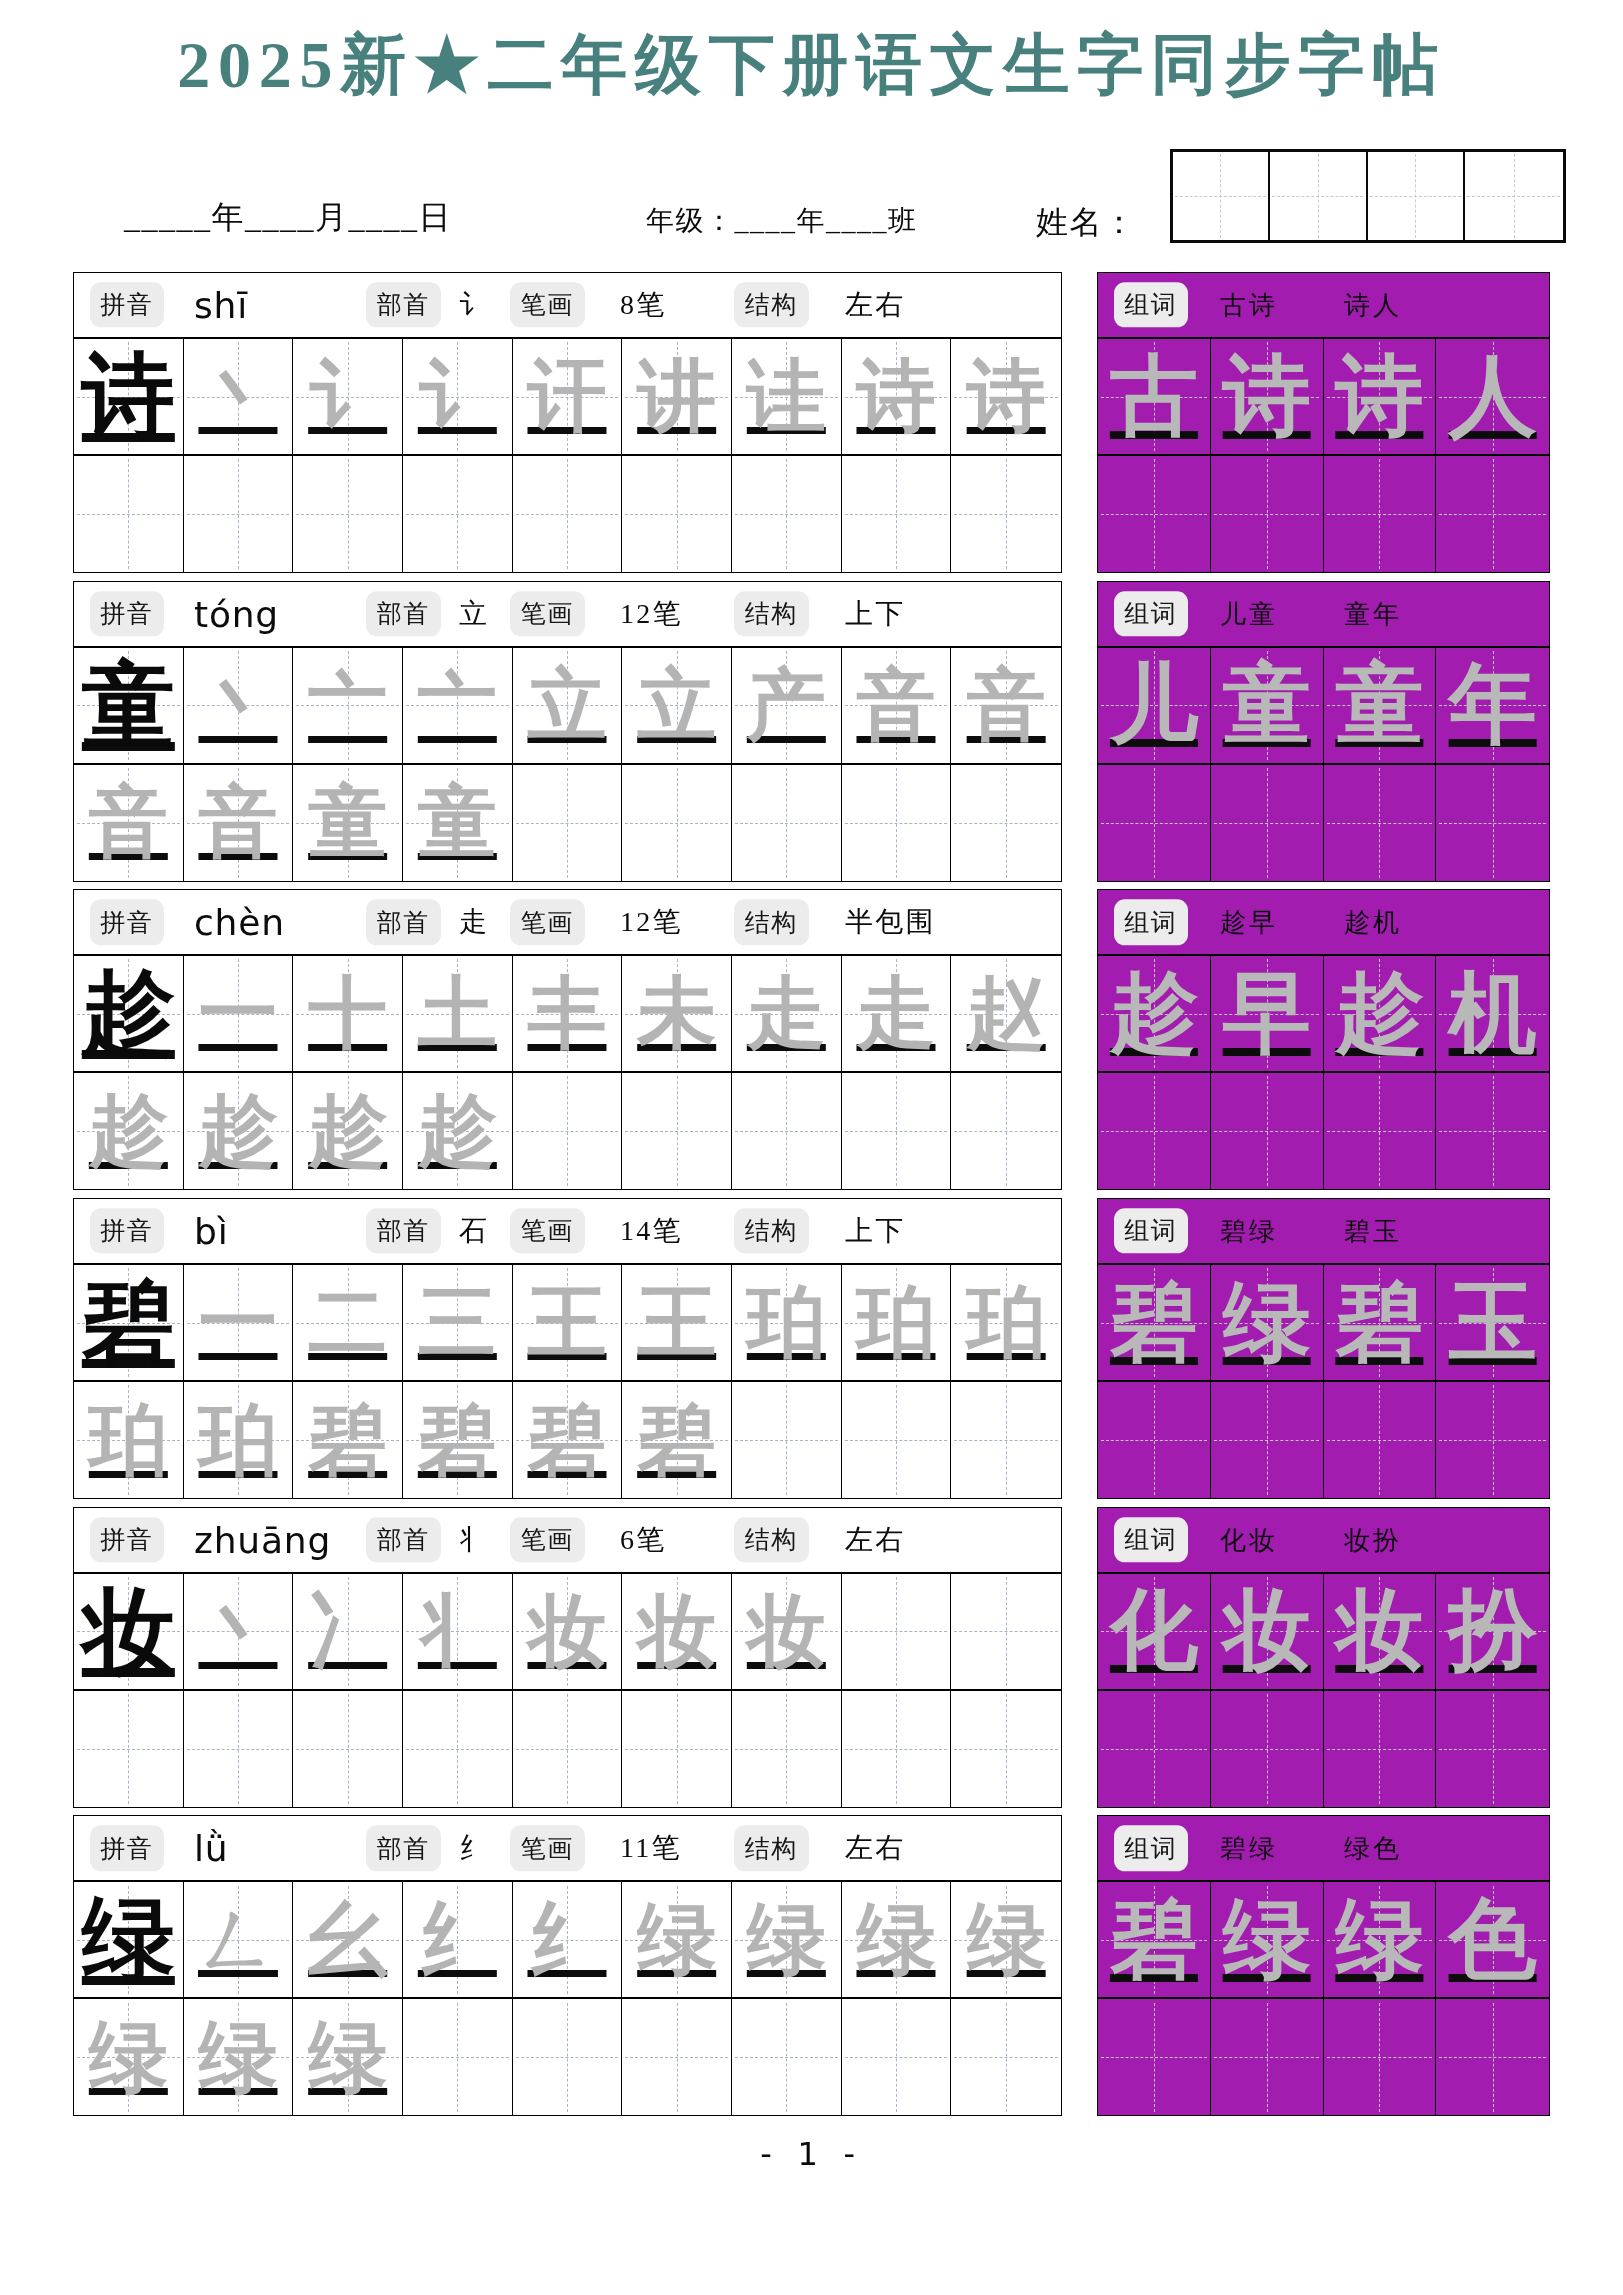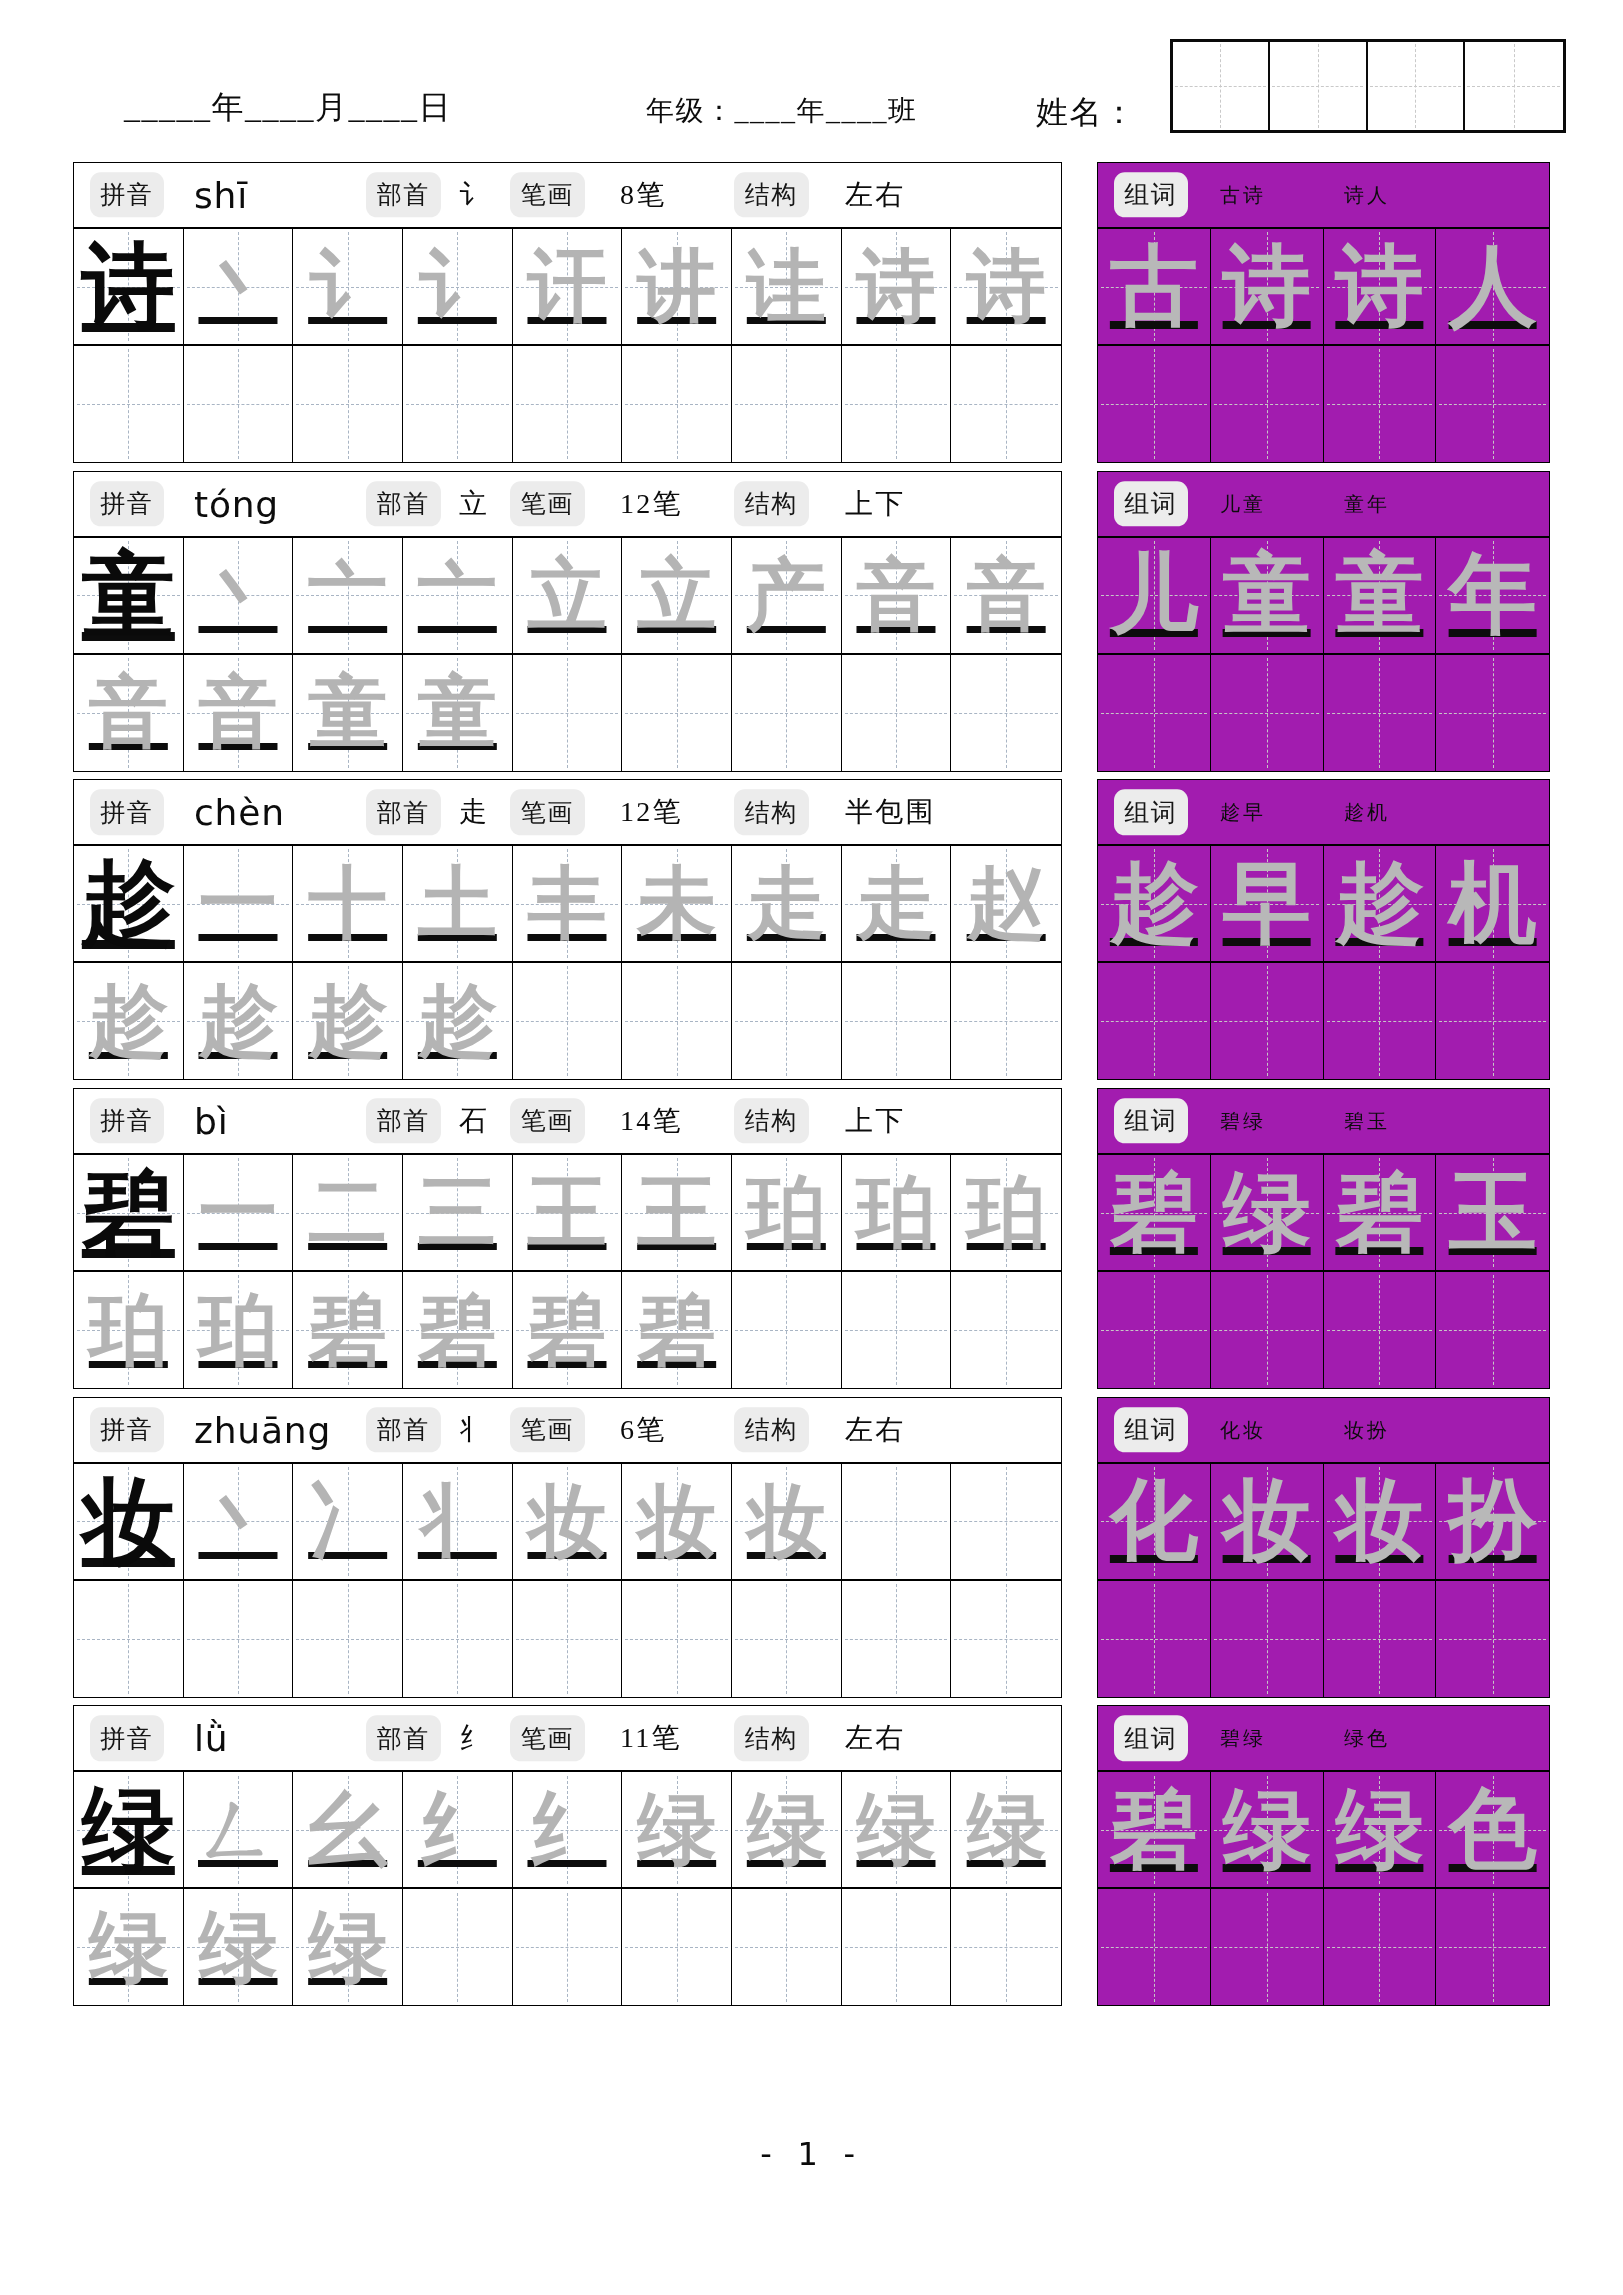--- a/index.html
+++ b/index.html
@@ -39,21 +39,21 @@
     padding:6.2px 10.8px; font-size:25px; color:#161616; letter-spacing:1.5px; white-space:nowrap;
   }
   .hitem { position:absolute; top:50%; transform:translateY(-50%); white-space:nowrap; }
   .g1 { left:15.5px; }  .v1 { left:88px;padding-left:32px; }
   .g2 { left:292px; } .v2 { left:385px; }
   .g3 { left:436px; } .v3 { left:546px; }
   .g4 { left:660px; } .v4 { left:771px; }
   .val { font-size:28px; letter-spacing:2.3px; }
   .pinyin { font-family:"DejaVu Sans", sans-serif; font-size:36px; font-weight:500; letter-spacing:0.8px; }
   .rhead .badge { position:absolute; left:15.5px; top:50%; transform:translateY(-50%); }
-  .wval { position:absolute; top:50%; transform:translateY(-50%); font-size:20px; letter-spacing:3.1px; white-space:nowrap;text-align:right; }
+  .wval { position:absolute; top:50%; transform:translateY(-50%); font-size:26px; letter-spacing:3.1px; white-space:nowrap;text-align:right; }
   .w1 { left:122px; } .w2 { left:246px; }
   
   .prow { display:grid; grid-template-columns:repeat(9,1fr); }
   .wrow { display:grid; grid-template-columns:repeat(4,1fr); }
   .prow1, .wrow1 { height:117px; border-bottom:2.3px solid #000; flex:0 0 auto; }
   .prow2, .wrow2 { flex:1; }
   .pcell, .wcell { position:relative; border-right:1.5px solid #000; display:flex; align-items:center; justify-content:center; overflow:hidden; }
   .prow > :last-child, .wrow > :last-child { border-right:none; }
   .pcell::before { content:''; position:absolute; left:50%; top:3.1px; bottom:3.1px; width:0; border-left:1.5px dashed #a9b5c4; }
   .pcell::after  { content:''; position:absolute; top:50%; left:3.1px; right:3.1px; height:0; border-top:1.5px dashed #a9b5c4; }
@@ -67,20 +67,21 @@
   .pageno {
     position:absolute; left:0; right:0; top:2135px; text-align:center;
     font-family:"DejaVu Sans", sans-serif; font-size:32px; letter-spacing:7.7px; color:#0a0a0a;
   }
 </style>
 </head>
 <body>
 
 <div class="page">
 
+  <div class="title">2025新★二年级下册语文生字同步字帖</div>
 
   <div class="inforow">
     <span class="date-line">_____年____月____日</span>
     <span class="grade-line">年级：____年____班</span>
     <span class="name-label">姓名：</span>
     <div class="namegrid">
       <div class="ncell"></div>
       <div class="ncell"></div>
       <div class="ncell"></div>
       <div class="ncell"></div>

